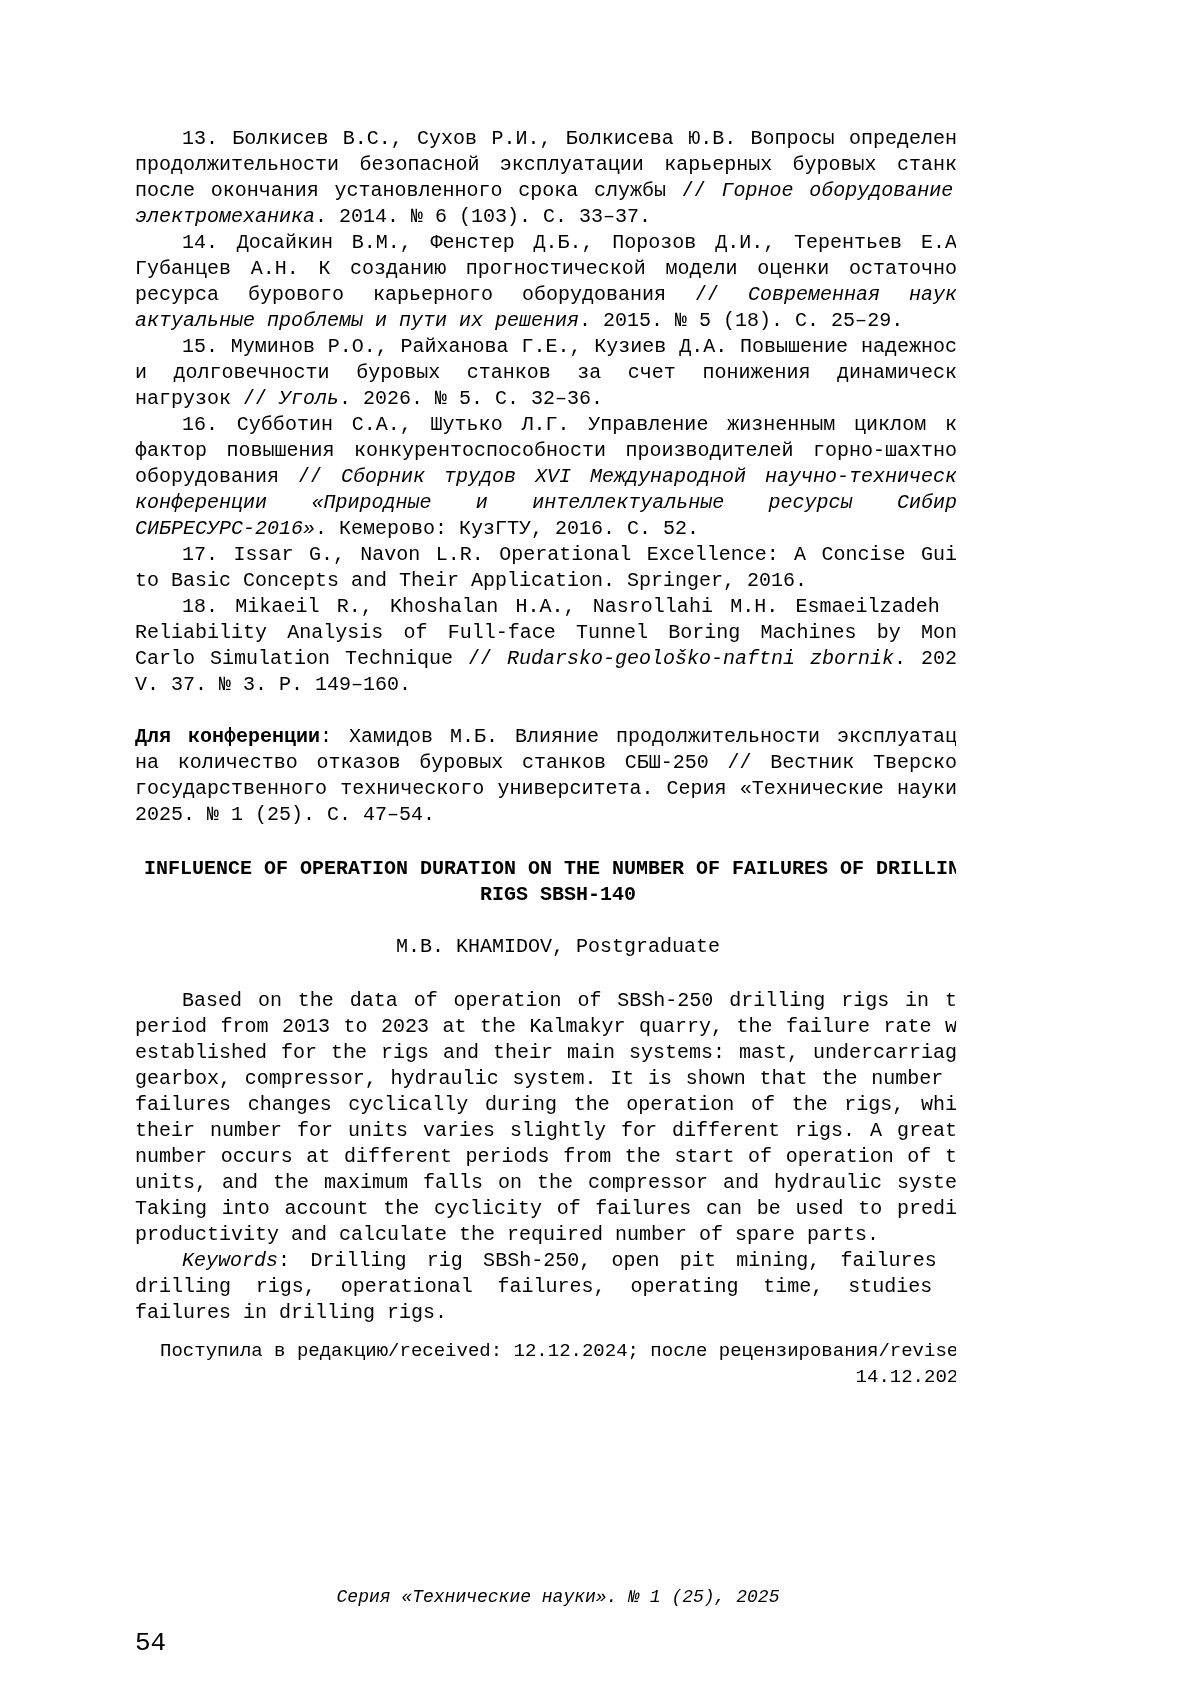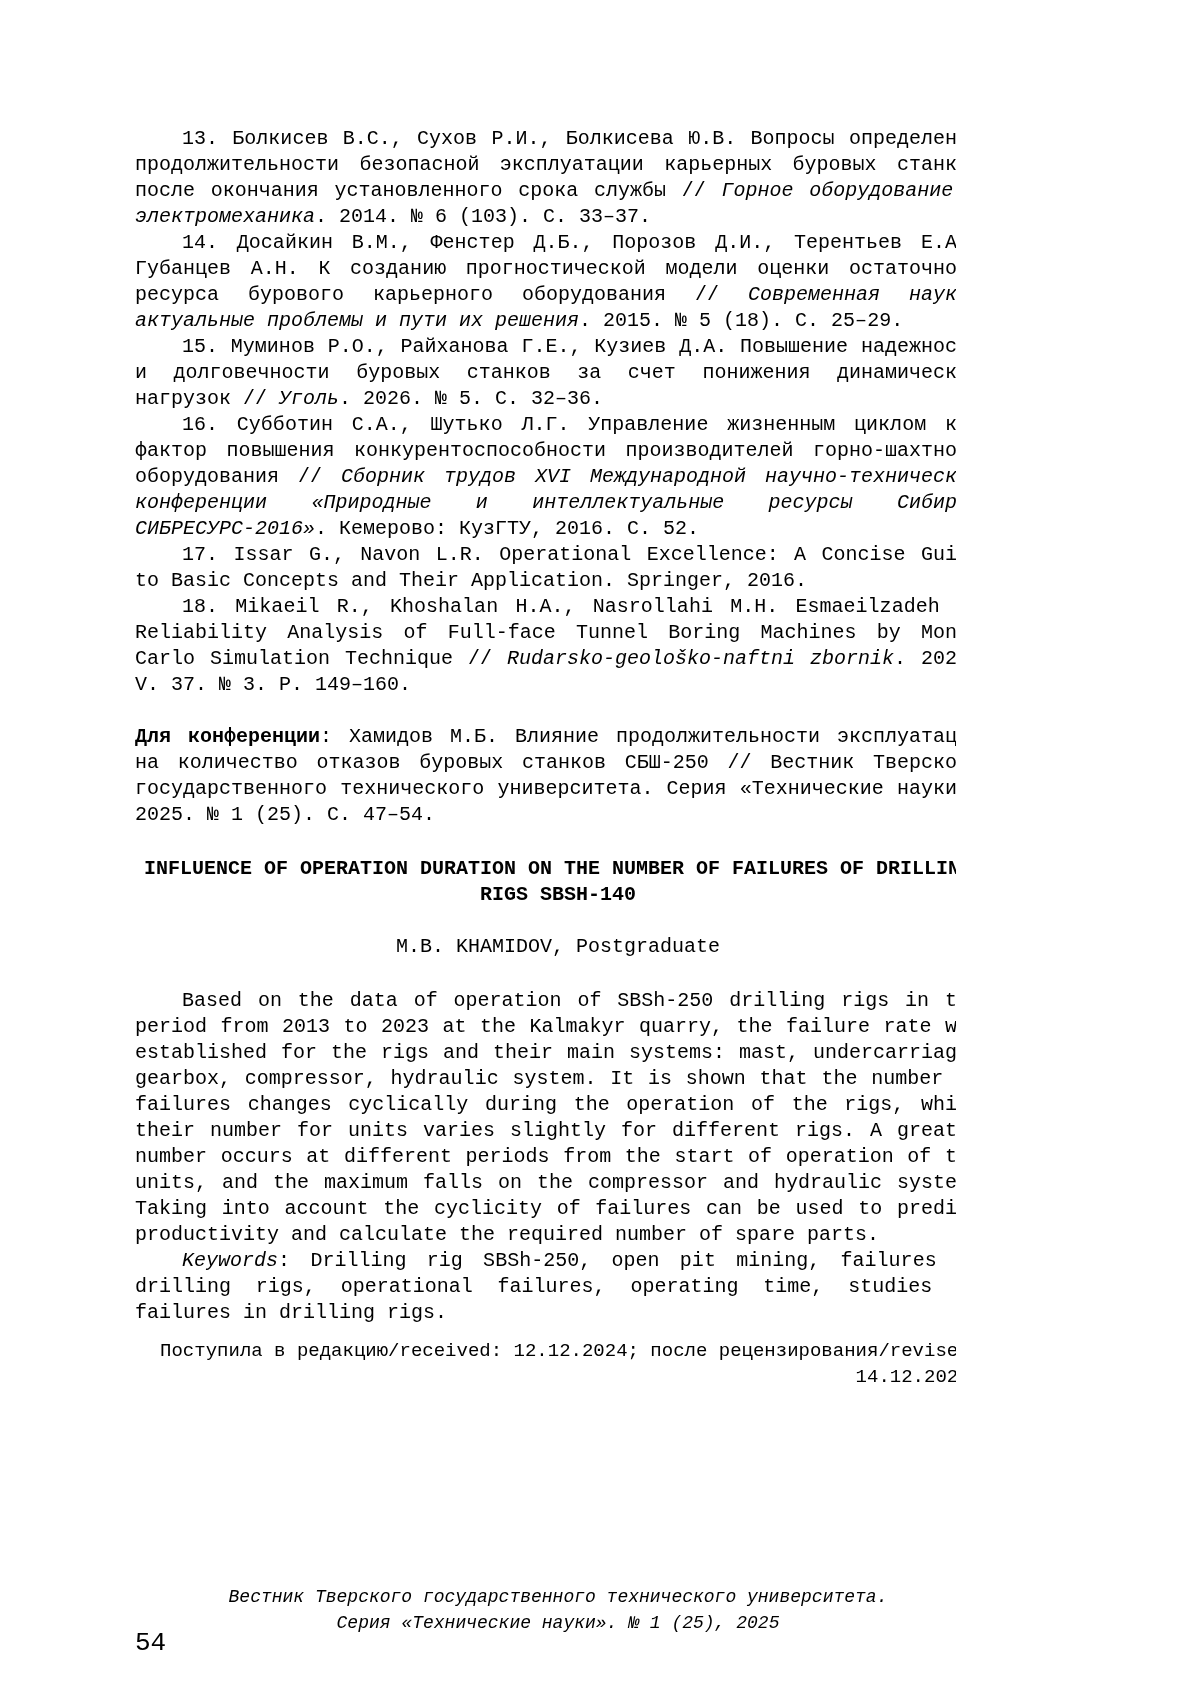--- a/index.html
+++ b/index.html
@@ -109,18 +109,17 @@
 
     <p class="keywords"><span class="it">Keywords</span><span>: Drilling rig SBSh-250, open pit mining, failures in drilling rigs, operational failures, operating time, studies of failures in drilling rigs.</span></p>
 
     <div class="dates">
       <p>Поступила в редакцию/received: 12.12.2024; после рецензирования/revised: 14.12.2024;</p>
     </div>
 
   </div>
 
   <div class="footer">
-    <p>Вестник Тверского государственного технического университета.</p>
     <p>Серия «Технические науки». № 1 (25), 2025</p>
   </div>
 
   <div class="pagenum">54</div>
 </div>
 
 </body></html>

